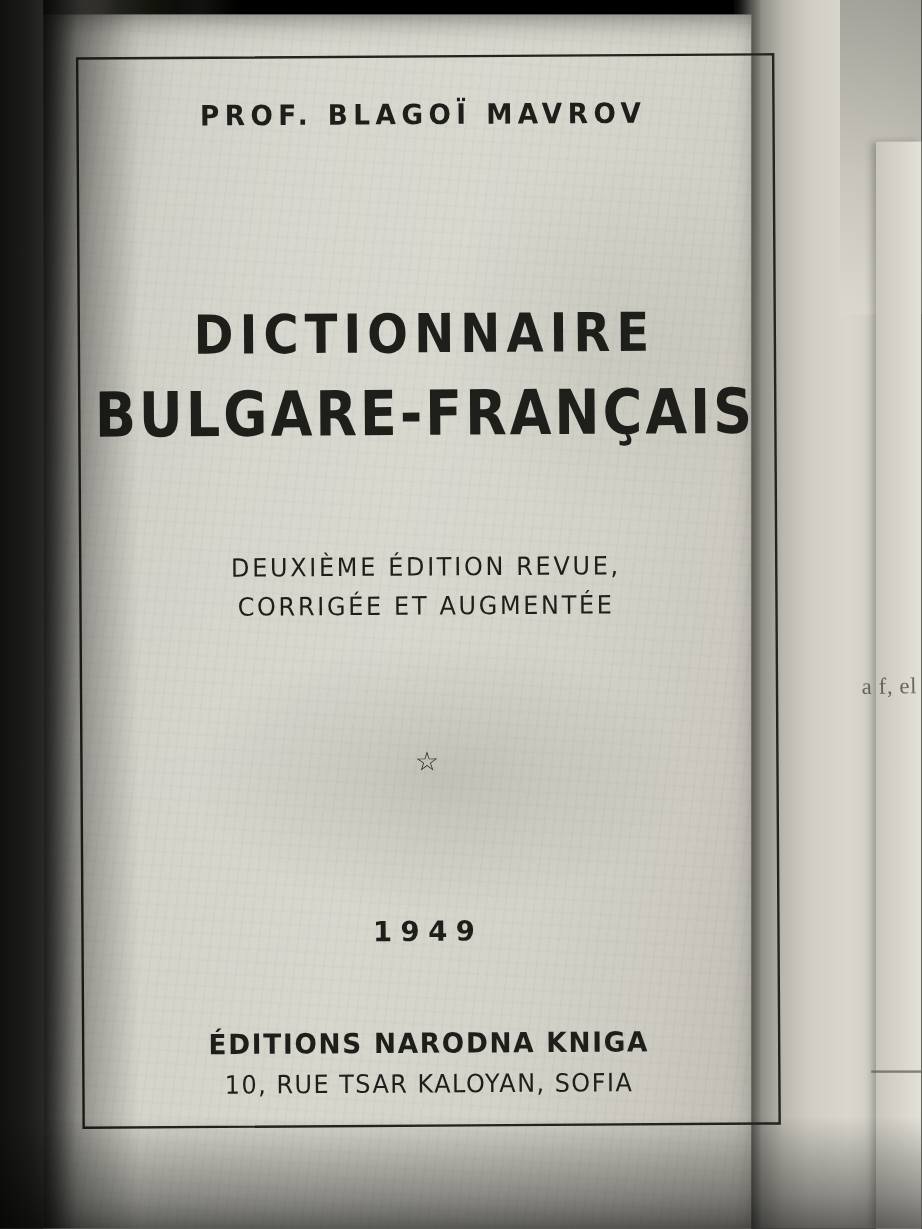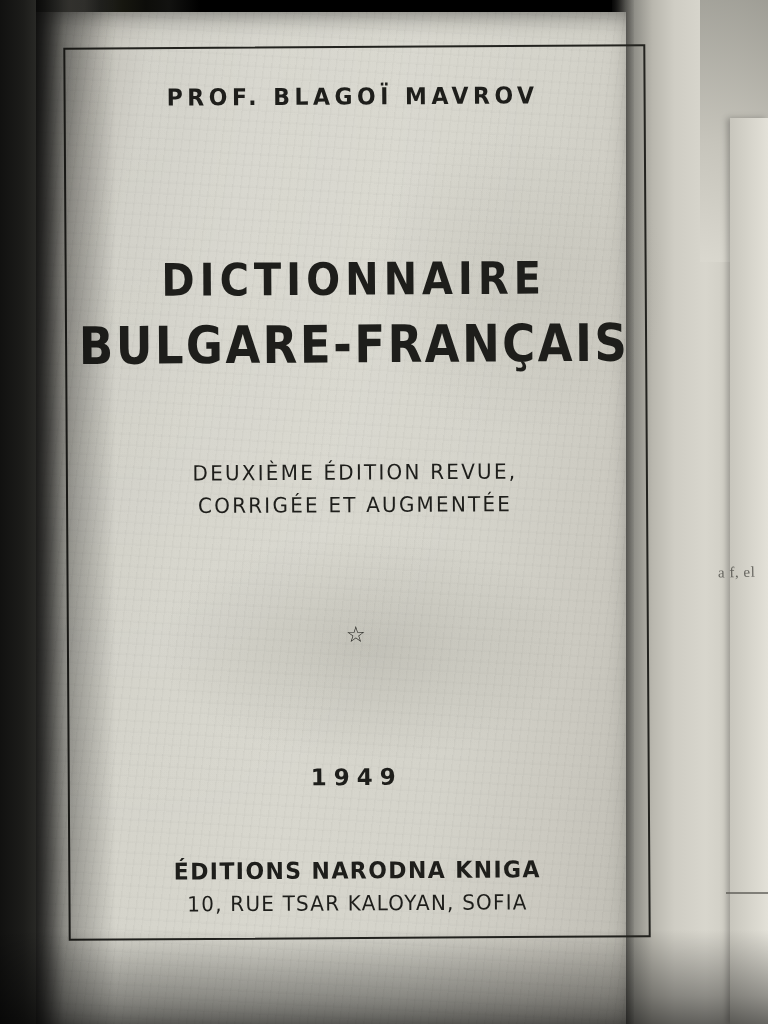--- a/index.html
+++ b/index.html
@@ -44,21 +44,21 @@
     left: 730px; top: 118px; width: 38px; height: 906px;
     background: linear-gradient(90deg, #c8c6bd, #e3e1d8);
     box-shadow: -3px 0 6px rgba(0,0,0,.25);
   }
   .right-text-bits {
     position: absolute;
     left: 718px; top: 560px;
     width: 48px;
     color: #4b4a45;
     font-family: "Liberation Serif", serif;
-    font-size: 15px;
+    font-size: 19px;
     line-height: 25px;
     letter-spacing: .5px;
     text-align: left;
     opacity: .8;
     transform: rotate(-1deg);
   }
   .right-hline {
     position: absolute;
     left: 726px; top: 892px; width: 42px; height: 2px;
     background: #5a5953;

